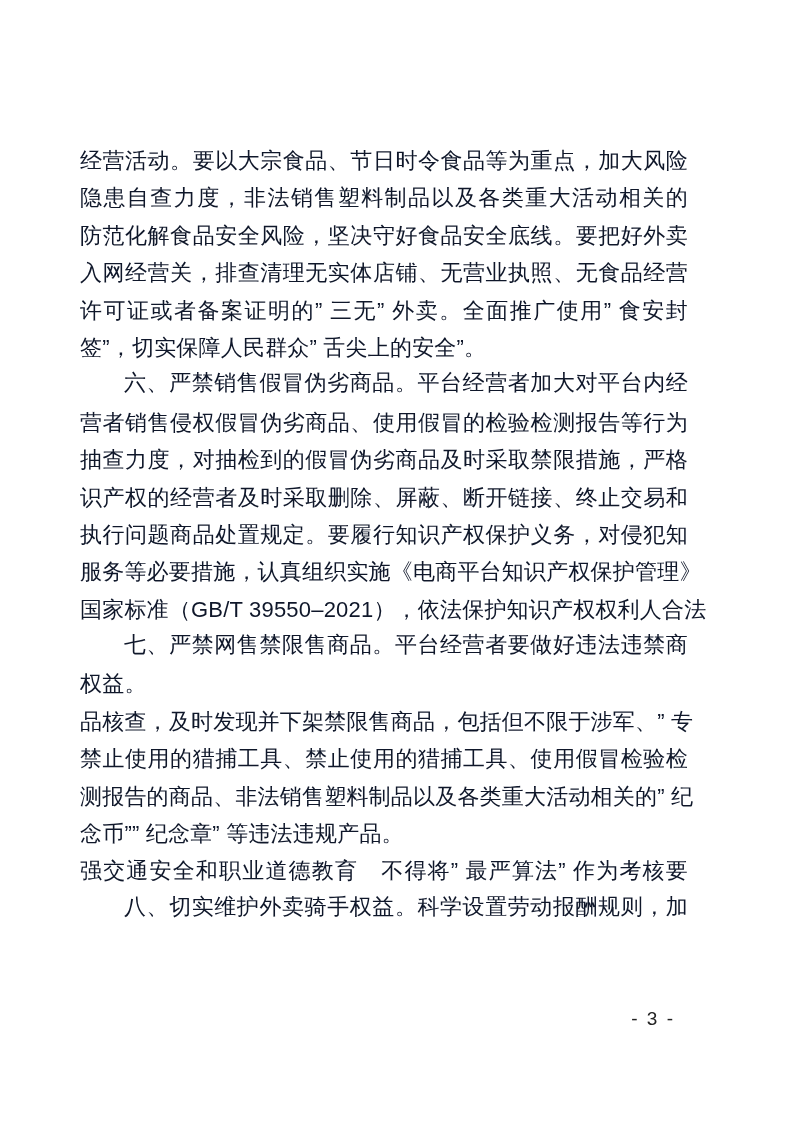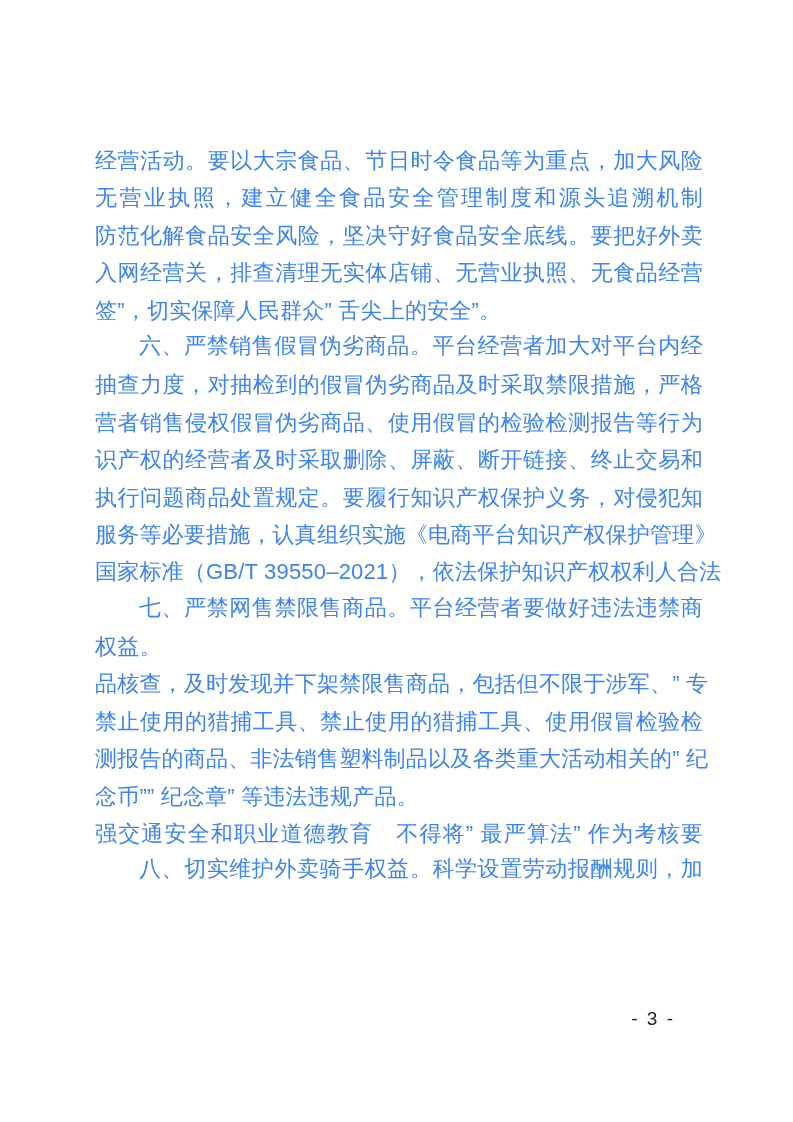--- a/index.html
+++ b/index.html
@@ -10,24 +10,24 @@
   .page {
     position: relative;
     width: 793px;
     height: 1122px;
     background: #ffffff;
     overflow: hidden;
     font-family: "Liberation Sans", "DejaVu Sans", sans-serif;
   }
   .doc {
     position: absolute;
-    left: 95px;
+    left: 80px;
     top: 142px;
     width: 608px;
-    color: #3b82f6;
+    color: #0f172a;
   }
   .line {
     height: 37.4px;
     line-height: 37.4px;
     font-size: 22px;
     font-weight: 500;
     white-space: pre;
     text-align: justify;
     text-align-last: justify;
     letter-spacing: 0.2px;
@@ -49,27 +49,28 @@
     letter-spacing: 2px;
     white-space: pre;
   }
 </style>
 </head>
 <body>
 
 <div class="page">
   <div class="doc">
     <div class="line">经营活动。要以大宗食品、节日时令食品等为重点，加大风险</div>
-    <div class="line">无营业执照，建立健全食品安全管理制度和源头追溯机制</div>
+    <div class="line">隐患自查力度，非法销售塑料制品以及各类重大活动相关的</div>
     <div class="line">防范化解食品安全风险，坚决守好食品安全底线。要把好外卖</div>
     <div class="line">入网经营关，排查清理无实体店铺、无营业执照、无食品经营</div>
+    <div class="line">许可证或者备案证明的” 三无” 外卖。全面推广使用” 食安封</div>
     <div class="line end">签”，切实保障人民群众” 舌尖上的安全”。</div>
     <div class="line indent">六、严禁销售假冒伪劣商品。平台经营者加大对平台内经</div>
+    <div class="line">营者销售侵权假冒伪劣商品、使用假冒的检验检测报告等行为</div>
     <div class="line">抽查力度，对抽检到的假冒伪劣商品及时采取禁限措施，严格</div>
-    <div class="line">营者销售侵权假冒伪劣商品、使用假冒的检验检测报告等行为</div>
     <div class="line">识产权的经营者及时采取删除、屏蔽、断开链接、终止交易和</div>
     <div class="line">执行问题商品处置规定。要履行知识产权保护义务，对侵犯知</div>
     <div class="line">服务等必要措施，认真组织实施《电商平台知识产权保护管理》</div>
     <div class="line">国家标准（GB/T 39550–2021），依法保护知识产权权利人合法</div>
     <div class="line indent">七、严禁网售禁限售商品。平台经营者要做好违法违禁商</div>
     <div class="line end">权益。</div>
     <div class="line">品核查，及时发现并下架禁限售商品，包括但不限于涉军、” 专</div>
     <div class="line">禁止使用的猎捕工具、禁止使用的猎捕工具、使用假冒检验检</div>
     <div class="line">测报告的商品、非法销售塑料制品以及各类重大活动相关的” 纪</div>
     <div class="line end">念币”” 纪念章” 等违法违规产品。</div>

